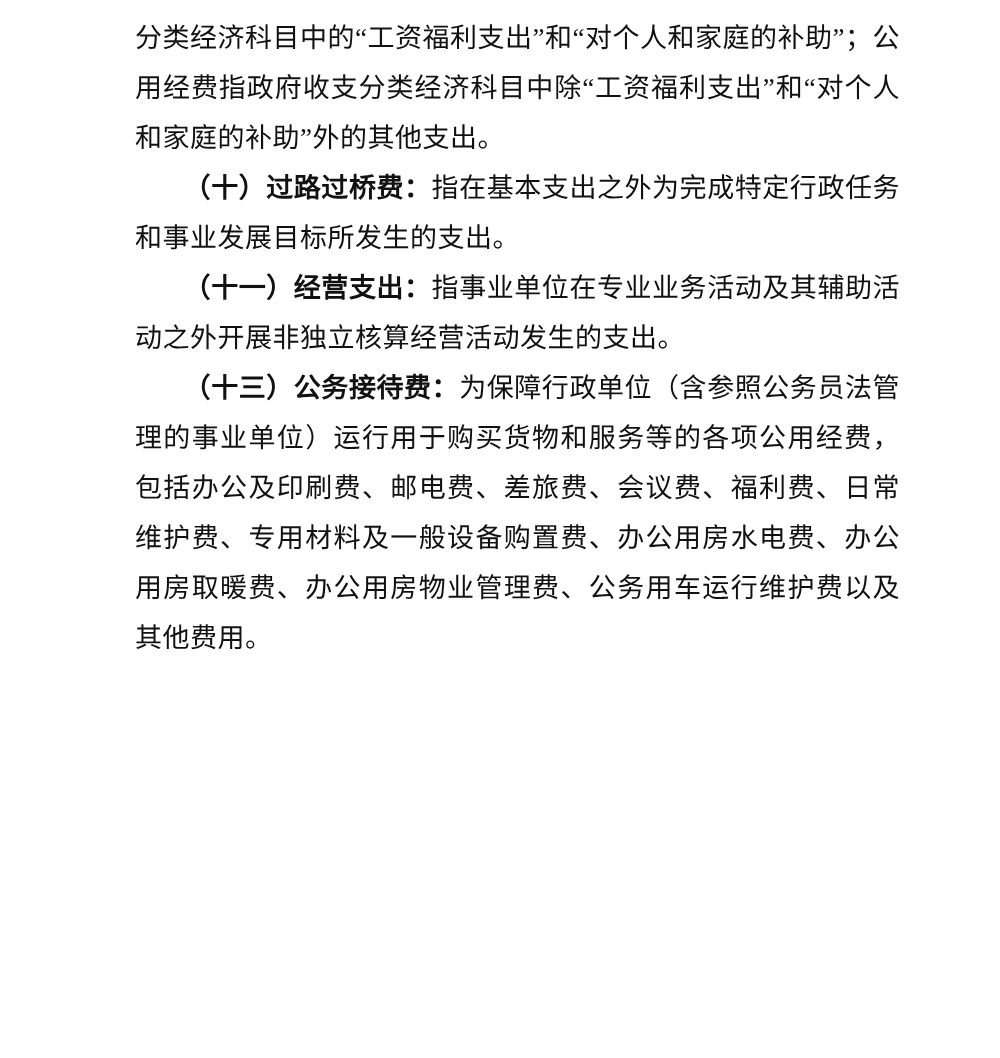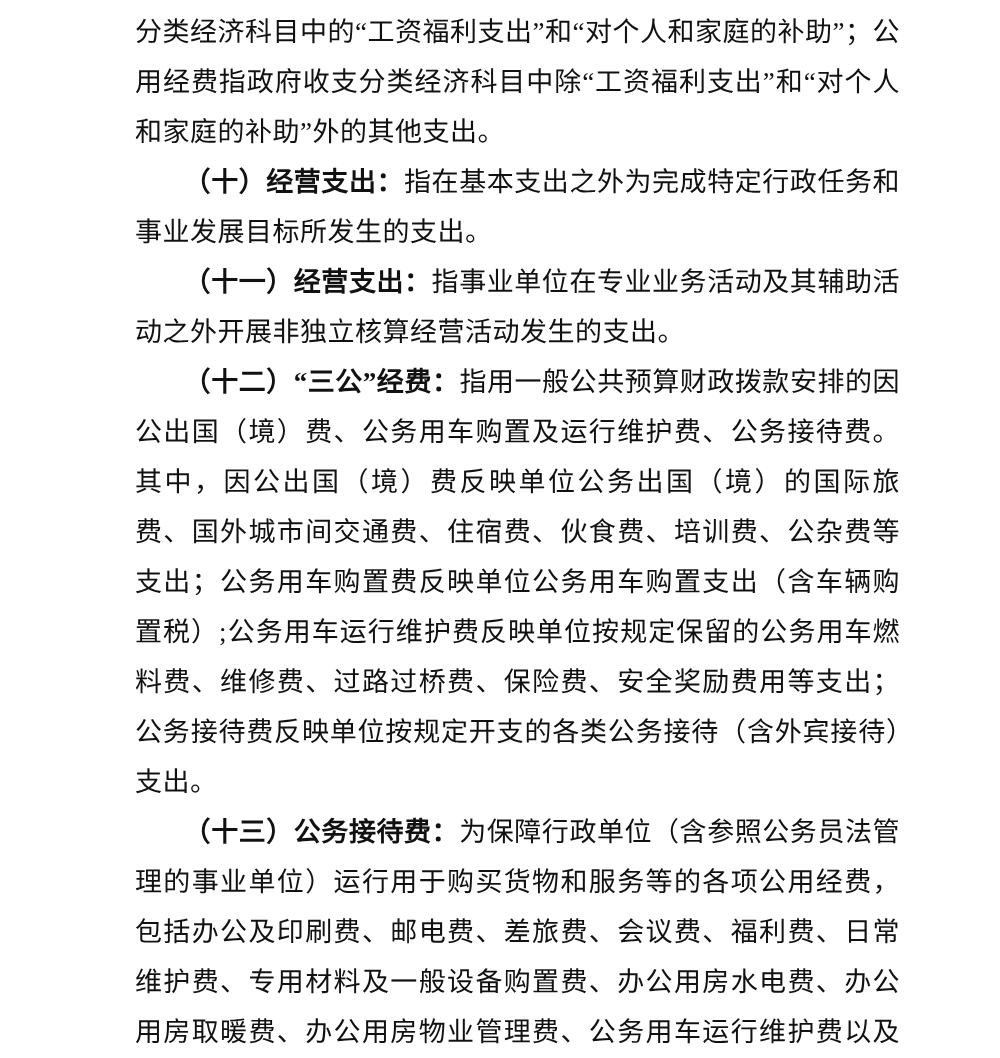--- a/index.html
+++ b/index.html
@@ -10,21 +10,21 @@
   body {
     width: 1000px;
     height: 1058px;
     overflow: hidden;
     font-family: "Liberation Serif", "DejaVu Serif", serif;
   }
   .doc-page {
     box-sizing: border-box;
     width: 1000px;
     height: 1058px;
-    padding: 7px 100px 0 135px;
+    padding: 13px 100px 0 135px;
     background: #ffffff;
     color: #111111;
   }
   .para {
     margin: 0;
     font-size: 27px;
     line-height: 50px;
     text-align: justify;
     text-justify: inter-character;
     letter-spacing: 0.5px;
@@ -37,21 +37,20 @@
     font-weight: 700;
   }
 </style>
 </head>
 <body>
 
 <div class="doc-page">
 
   <p class="para"><span class="clause-body">分类经济科目中的“工资福利支出”和“对个人和家庭的补助”；公用经费指政府收支分类经济科目中除“工资福利支出”和“对个人和家庭的补助”外的其他支出。</span></p>
 
-  <p class="para indent"><span class="clause-lead">（十）经营支出：</span><span class="clause-body">指在基本支出之外为完成特定行政任务和事业发展目标所发生的支出。</span></p>
+  <p class="para indent"><span class="clause-lead">（十）过路过桥费：</span><span class="clause-body">指在基本支出之外为完成特定行政任务和事业发展目标所发生的支出。</span></p>
 
   <p class="para indent"><span class="clause-lead">（十一）经营支出：</span><span class="clause-body">指事业单位在专业业务活动及其辅助活动之外开展非独立核算经营活动发生的支出。</span></p>
 
-  <p class="para indent"><span class="clause-lead">（十二）“三公”经费：</span><span class="clause-body">指用一般公共预算财政拨款安排的因公出国（境）费、公务用车购置及运行维护费、公务接待费。其中，因公出国（境）费反映单位公务出国（境）的国际旅费、国外城市间交通费、住宿费、伙食费、培训费、公杂费等支出；公务用车购置费反映单位公务用车购置支出（含车辆购置税）;公务用车运行维护费反映单位按规定保留的公务用车燃料费、维修费、过路过桥费、保险费、安全奖励费用等支出；公务接待费反映单位按规定开支的各类公务接待（含外宾接待）支出。</span></p>
 
   <p class="para indent"><span class="clause-lead">（十三）公务接待费：</span><span class="clause-body">为保障行政单位（含参照公务员法管理的事业单位）运行用于购买货物和服务等的各项公用经费，包括办公及印刷费、邮电费、差旅费、会议费、福利费、日常维护费、专用材料及一般设备购置费、办公用房水电费、办公用房取暖费、办公用房物业管理费、公务用车运行维护费以及其他费用。</span></p>
 
 </div>
 
 </body></html>

